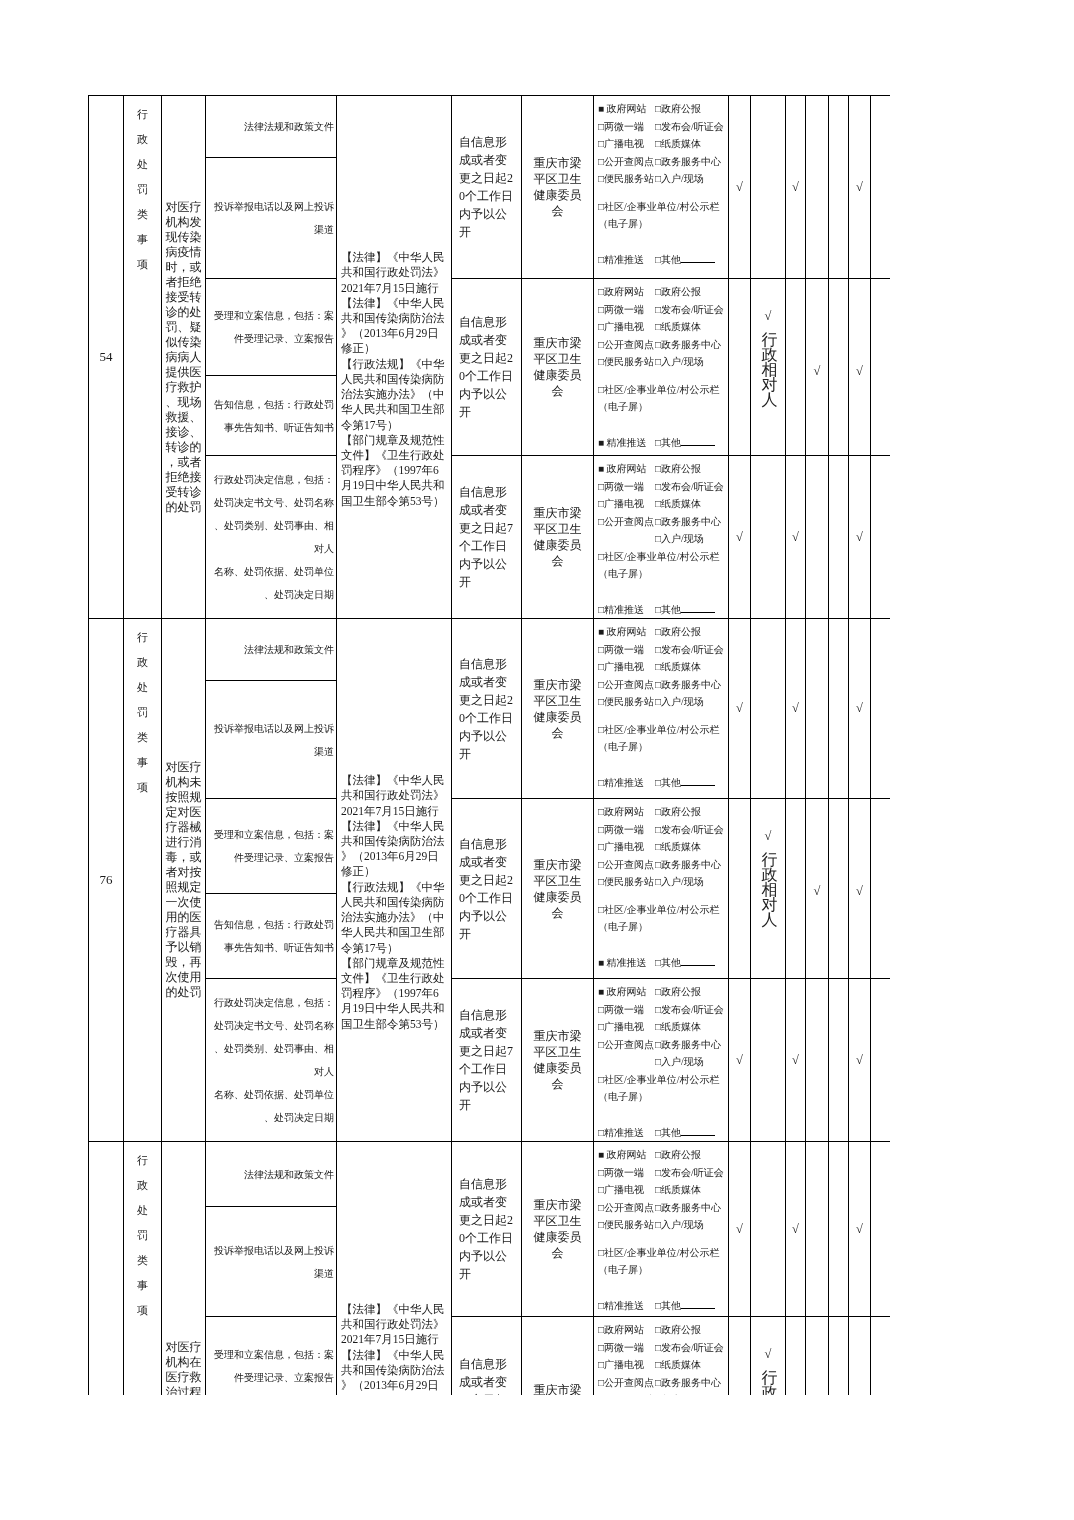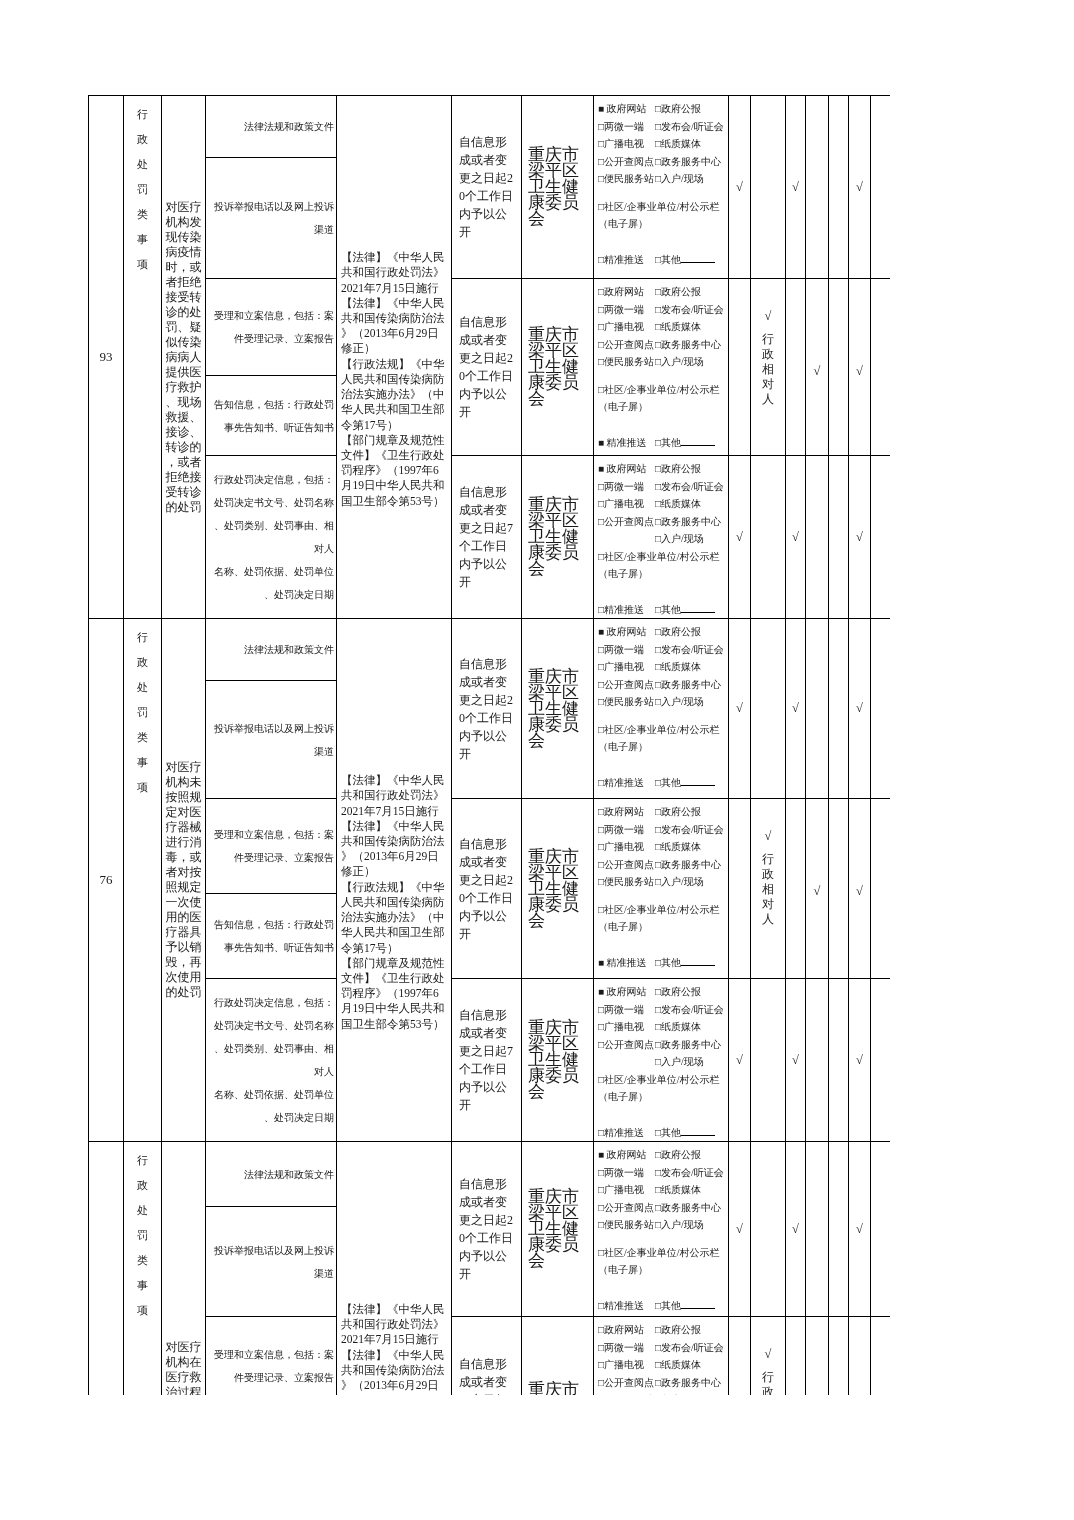--- a/index.html
+++ b/index.html
@@ -32,42 +32,42 @@
   
   td.bas div{padding:0 4px;font-size:11.5px;line-height:15.2px;white-space:pre-wrap;word-break:break-all;line-break:anywhere;text-align:left;margin-top:45px;}
   td.bas56{vertical-align:top;}
   td.bas56 div{padding-top:115px;}
 
   
   td.dl{text-align:left;font-size:12px;line-height:18px;padding:0 7px;word-break:break-all;line-break:anywhere;}
   td.dl56{vertical-align:top;padding-top:38px;}
 
   
-  td.auth{text-align:left;font-size:17px;line-height:16px;padding:0 6px;word-break:break-all;line-break:anywhere;}
+  td.auth{text-align:center;font-size:12px;line-height:16px;padding:0 6px;word-break:break-all;line-break:anywhere;}
   td.auth56{vertical-align:top;padding-top:65px;}
 
   
   td.ch{vertical-align:top;overflow:hidden;padding:4px 0 0 4px;font-size:10px;line-height:17.5px;}
   .ch-cols{display:flex;}
   .ch-l{width:57px;flex:none;word-break:break-all;line-break:anywhere;}
   .ch-r{flex:1;}
   .ch-r .ch-item{white-space:nowrap;}
   .ch-wide{white-space:nowrap;}
   .ch-wide.gap{margin-top:10px;}
   .ch-tail{margin-top:18px;display:flex;}
   .ch-tail .tl{width:57px;flex:none;white-space:nowrap;}
   .ch-tail .tr{white-space:nowrap;}
   .blank{display:inline-block;width:34px;border-bottom:1.5px solid #000;height:10px;}
 
   
   td.mk{font-size:12.5px;color:#222;}
   td.cen{text-align:center;vertical-align:middle;}
   td.topA{vertical-align:top;}
   td.topA .mkt{padding-top:30px;display:flex;flex-direction:column;align-items:center;}
-  td.topA .vlabel{display:block;width:13px;font-size:12px;line-height:15px;margin-top:8px;text-align:center;word-break:break-all;line-break:anywhere;}
+  td.topA .vlabel{display:block;width:13px;font-size:16px;line-height:15px;margin-top:8px;text-align:center;word-break:break-all;line-break:anywhere;}
   td.topB{vertical-align:top;text-align:center;}
   td.topB .mkb{padding-top:85px;}
 </style>
 </head>
 <body>
 
 <div class="sheet-wrap">
 <table class="sheet">
 <colgroup>
   <col style="width:35px">
@@ -82,21 +82,21 @@
         <col style="width:35px">
         <col style="width:20px">
         <col style="width:23px">
   <col style="width:20px">
         <col style="width:22px">
         <col style="width:20px">
 </colgroup>
 <tbody>
 
 <tr style="height:62px">
-  <td class="no" rowspan="5">93</td>
+  <td class="no" rowspan="5">54</td>
   <td class="cat" rowspan="5">
             <div>行政处罚类事项</div>
           </td>
   <td class="it" rowspan="5">
             <div>对医疗机构发现传染病疫情时，或者拒绝接受转诊的处罚、疑似传染病病人提供医疗救护、现场救援、接诊、转诊的，或者拒绝接受转诊的处罚</div>
           </td>
   <td class="tc">法律法规和政策文件</td>
   <td class="bas" rowspan="5">
             <div>【法律】《中华人民共和国行政处罚法》2021年7月15日施行
 【法律】《中华人民共和国传染病防治法》（2013年6月29日修正）

